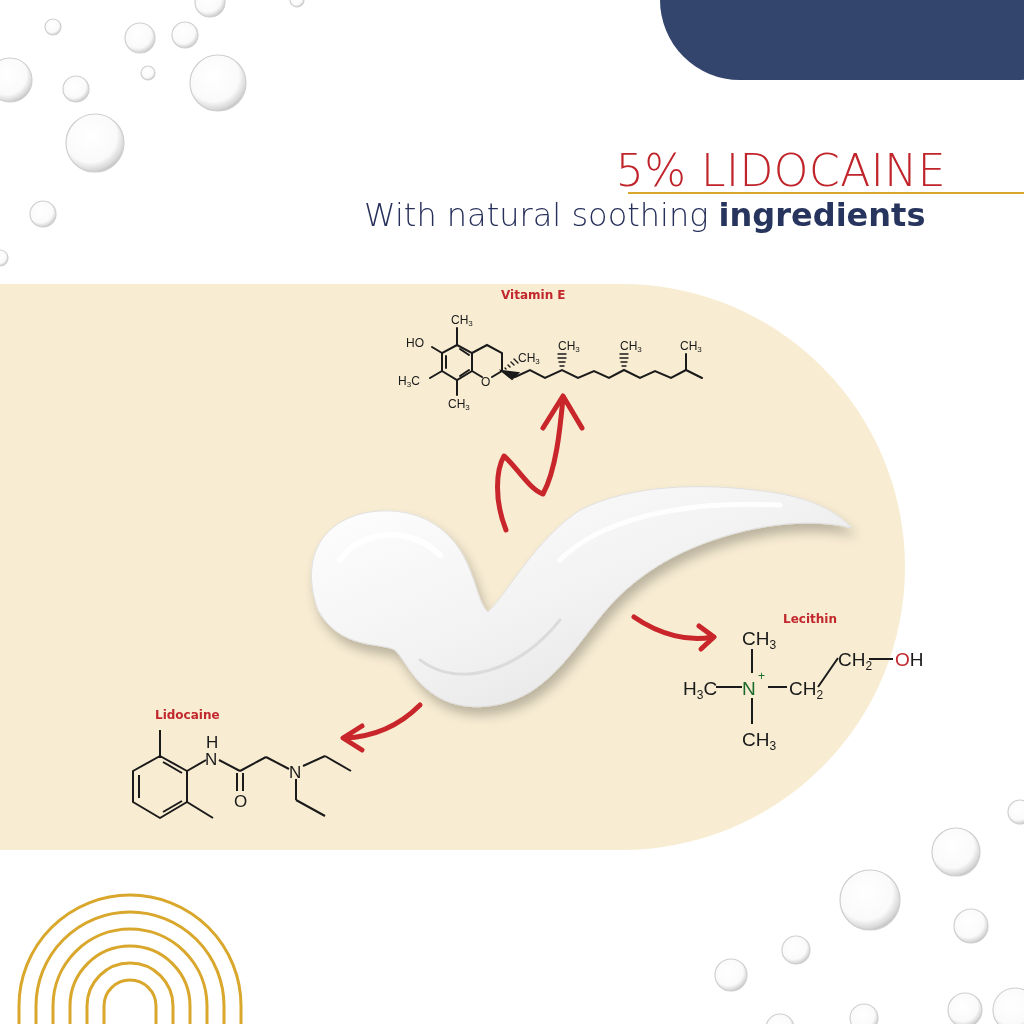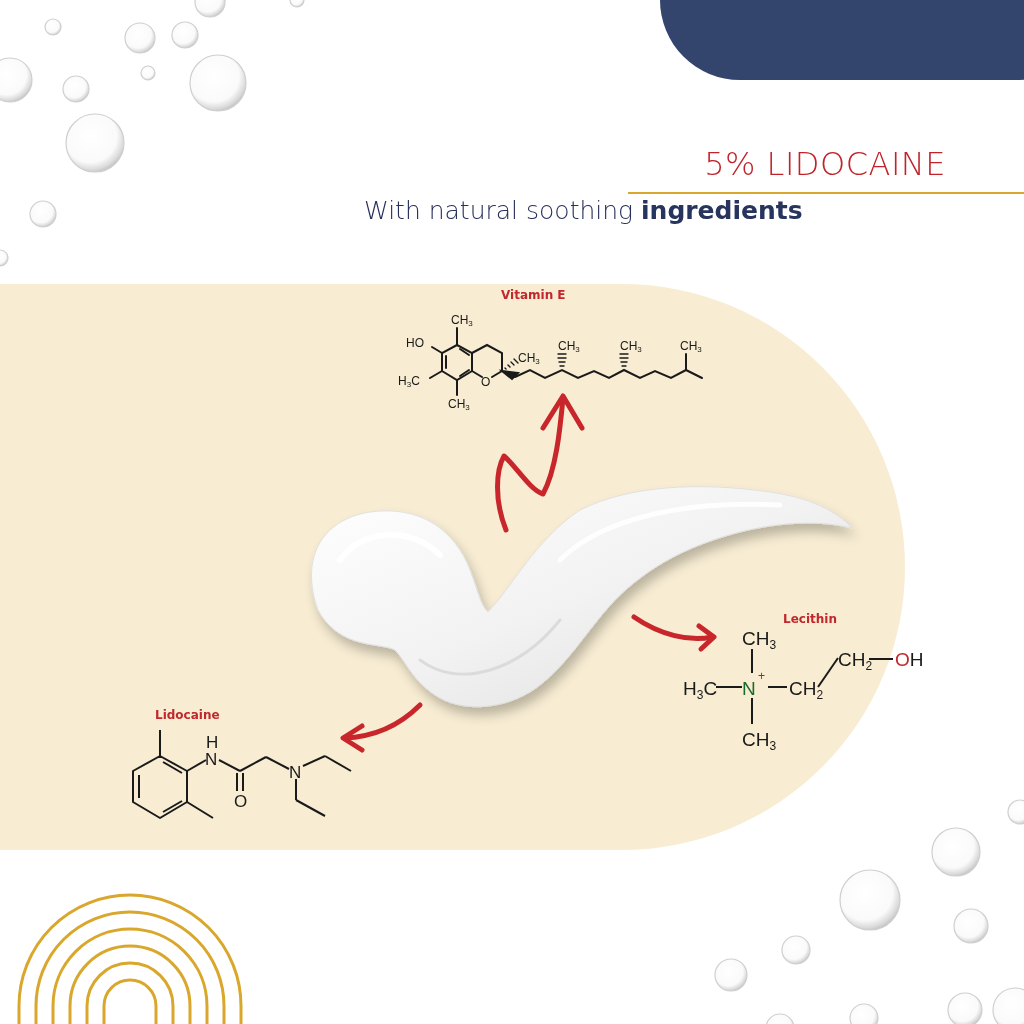--- a/index.html
+++ b/index.html
@@ -1,20 +1,20 @@
 <!DOCTYPE html>
 <html><head>
 <meta charset="utf-8">
 <style>
   html,body{margin:0;padding:0;}
   body{width:1024px;height:1024px;position:relative;overflow:hidden;background:#ffffff;font-family:"DejaVu Sans","Liberation Sans",sans-serif;}
   .navy-tab{position:absolute;left:660px;top:-40px;width:420px;height:120px;background:#33446d;border-radius:0 0 60px 80px;}
-  .headline{position:absolute;right:78px;top:145px;color:#c0242a;font-size:32px;font-weight:300;letter-spacing:0.5px;font-family:"DejaVu Sans",sans-serif;}
+  .headline{position:absolute;right:78px;top:145px;color:#c0242a;font-size:44px;font-weight:300;letter-spacing:0.5px;font-family:"DejaVu Sans",sans-serif;}
   .gold-rule{position:absolute;left:628px;top:192px;width:400px;height:2px;background:#d9a72b;}
-  .subline{position:absolute;left:364px;top:196px;color:#27305a;font-size:25px;font-weight:300;white-space:nowrap;font-family:"DejaVu Sans",sans-serif;}
+  .subline{position:absolute;left:364px;top:196px;color:#27305a;font-size:32px;font-weight:300;white-space:nowrap;font-family:"DejaVu Sans",sans-serif;}
   .subline b{font-weight:700;color:#27345e;}
   .panel{position:absolute;left:-300px;top:284px;width:1205px;height:566px;background:#f8edd3;border-radius:283px;}
   .label-red{position:absolute;color:#c1272d;font-weight:700;font-size:12px;font-family:"DejaVu Sans",sans-serif;}
   svg{position:absolute;left:0;top:0;}
 </style>
 </head>
 <body>
 
 <svg width="1024" height="1024" viewBox="0 0 1024 1024">
   <defs>

